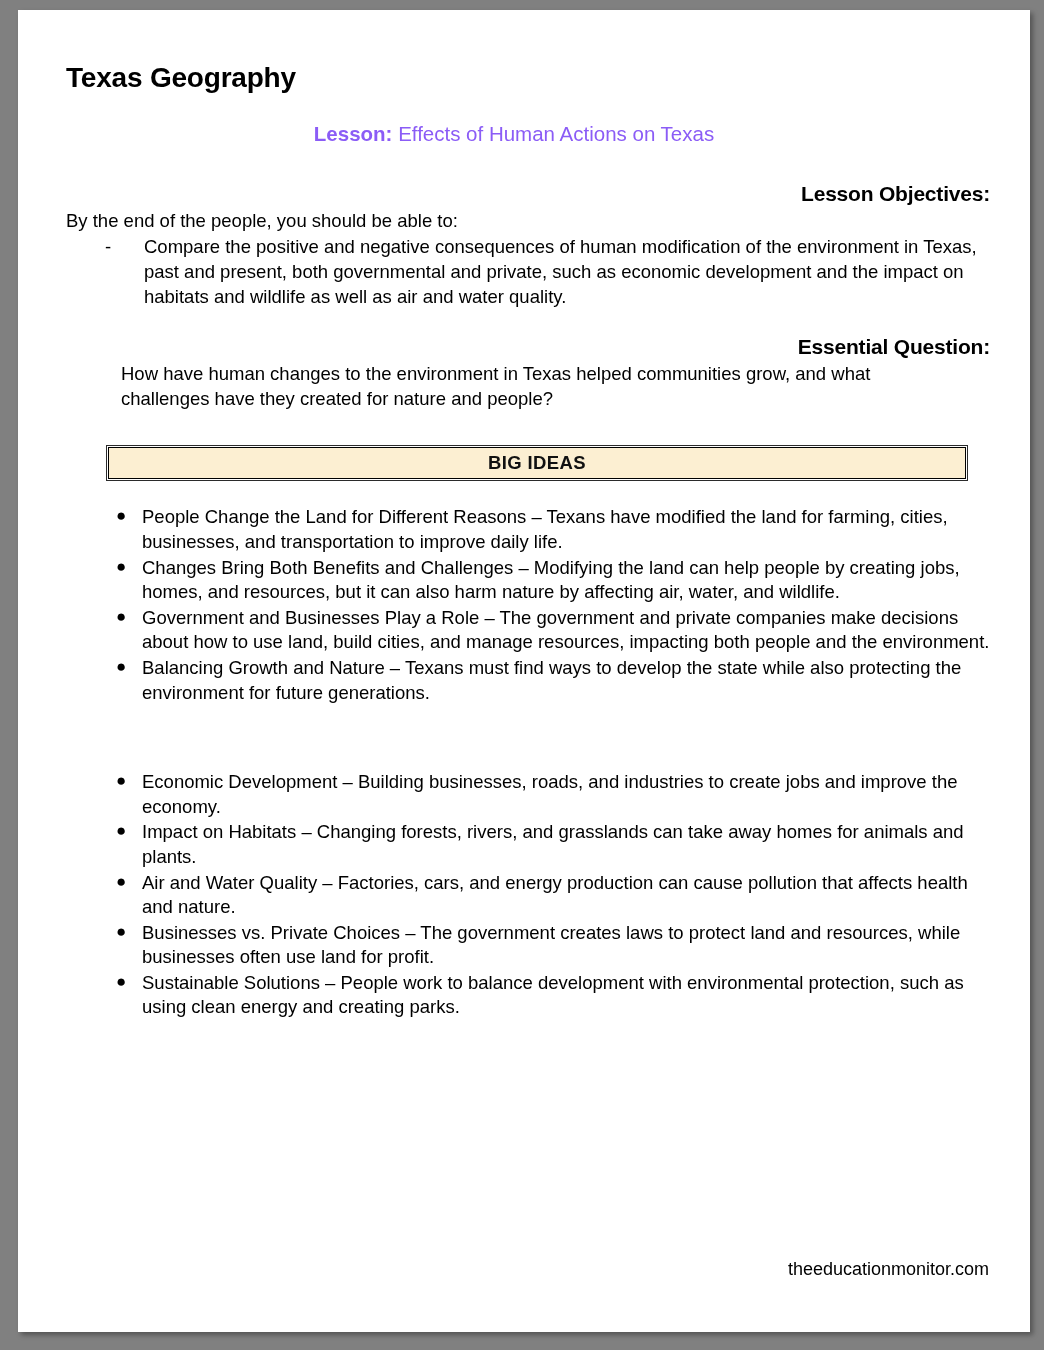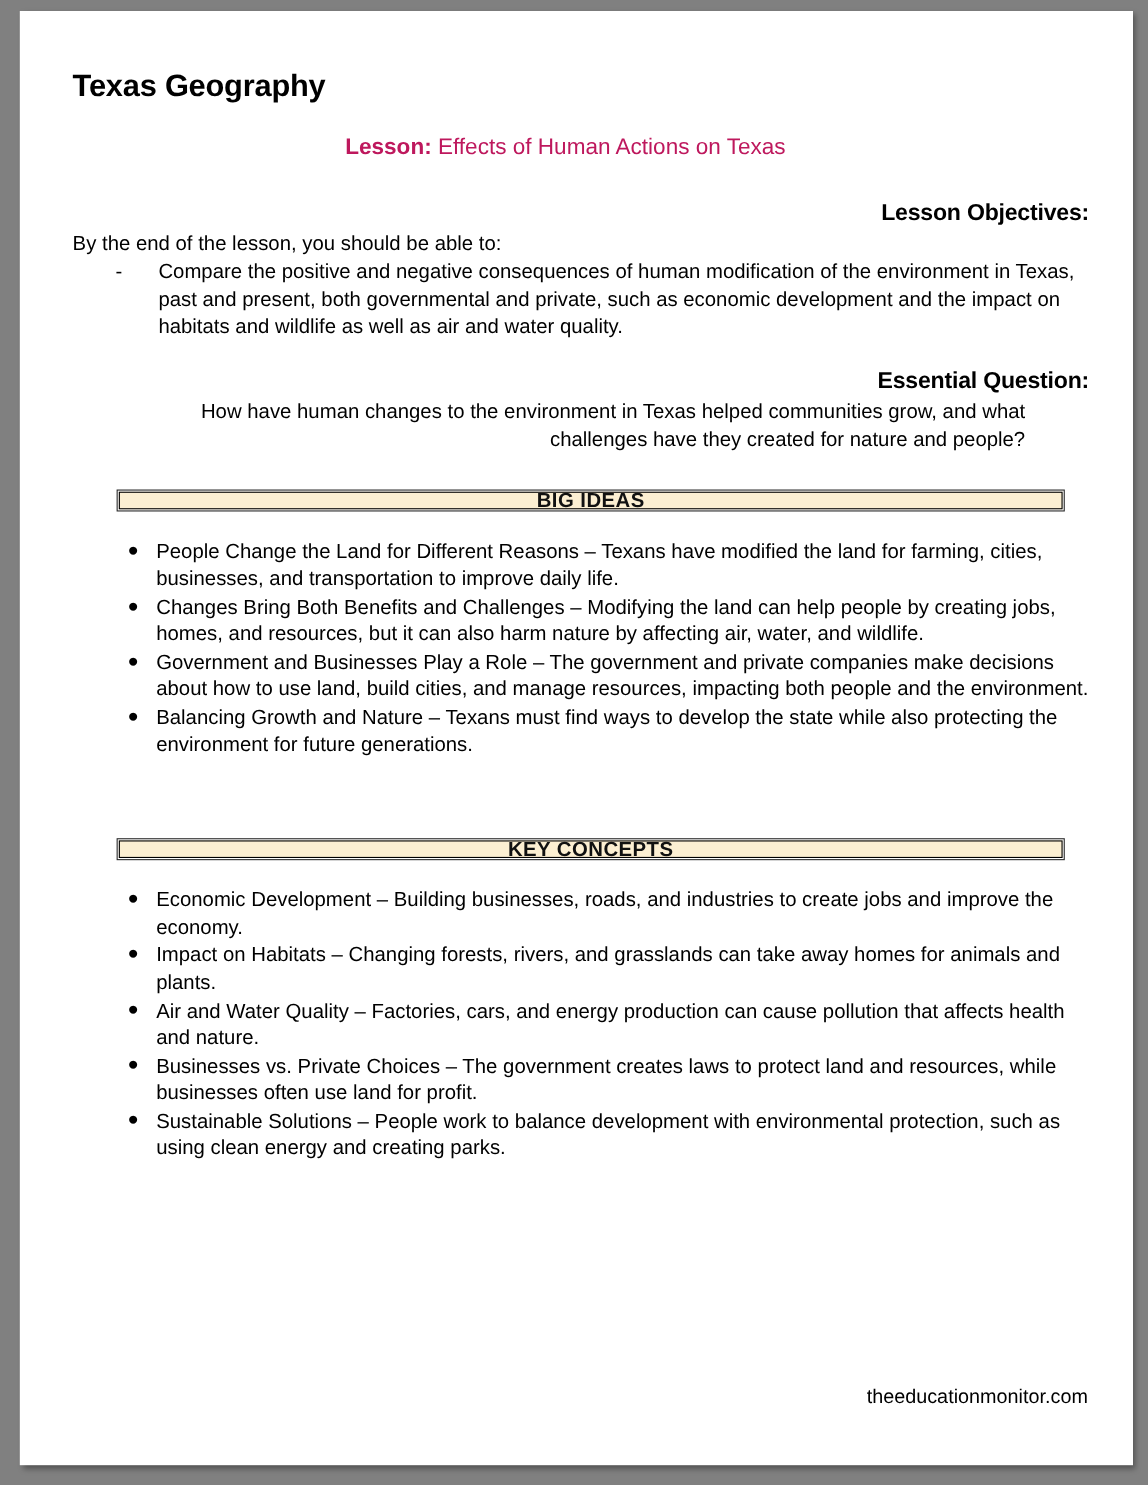--- a/index.html
+++ b/index.html
@@ -38,21 +38,21 @@
     font-size: 28px;
     font-weight: bold;
     color: #000;
     margin: 0 0 28px 0;
     letter-spacing: -0.2px;
   }
 
   .lesson-line {
     text-align: center;
     font-size: 20.5px;
-    color: #be185d;
+    color: #8b5cf6;
     margin: 0 0 36px 0;
     padding-right: 28px;
   }
   .lesson-line .lbl {
     font-weight: bold;
   }
 
   .section-head {
     font-size: 21px;
     font-weight: bold;
@@ -86,31 +86,31 @@
   .obj-item .dash {
     position: absolute;
     left: 39px;
     top: 0;
   }
 
   
   .eq-block {
     margin: 0 0 0 0;
     padding: 0 58px 0 55px;
-    text-align: right;
+    text-align: left;
     font-size: 18.5px;
     line-height: 1.33;
     color: #000;
   }
 
   
   .banner {
     margin: 36px 0 0 42px;
     width: 858px;
-    height: 16px;
+    height: 32px;
     background: #fcefd2;
     border: 1px solid #000;
     box-shadow: 0 0 0 1px #ffffff, 0 0 0 2px #2b2b2b;
     display: flex;
     align-items: center;
     justify-content: center;
     box-sizing: border-box;
   }
   .banner-text {
     font-size: 18.5px;
@@ -163,21 +163,21 @@
 <div class="page">
   <div class="content">
 
     <h1 class="doc-title">Texas Geography</h1>
 
     <p class="lesson-line">
       <span class="lbl">Lesson:</span><span> Effects of Human Actions on Texas</span>
     </p>
 
     <h2 class="section-head">Lesson Objectives:</h2>
-    <p class="intro-line">By the end of the lesson, you should be able to:</p>
+    <p class="intro-line">By the end of the people, you should be able to:</p>
     <ul class="obj-list">
       <li class="obj-item">
         <span class="dash">-</span><span>Compare the positive and negative consequences of human modification of the environment in Texas, past and present, both governmental and private, such as economic development and the impact on habitats and wildlife as well as air and water quality.</span>
       </li>
     </ul>
 
     <h2 class="section-head" style="margin-top:26px;">Essential Question:</h2>
     <p class="eq-block">How have human changes to the environment in Texas helped communities grow, and what challenges have they created for nature and people?</p>
 
     <div class="banner">
@@ -194,23 +194,20 @@
       <li>
         <span class="dot">●</span><span class="term">Government and Businesses Play a Role</span><span> – The government and private companies make decisions about how to use land, build cities, and manage resources, impacting both people and the environment.</span>
       </li>
       <li>
         <span class="dot">●</span><span class="term">Balancing Growth and Nature</span><span> – Texans must find ways to develop the state while also protecting the environment for future generations.</span>
       </li>
     </ul>
 
     <div class="gap-between-sections"></div>
 
-    <div class="banner">
-      <span class="banner-text">KEY CONCEPTS</span>
-    </div>
 
     <ul class="bullets">
       <li>
         <span class="dot">●</span><span class="term">Economic Development</span><span> – Building businesses, roads, and industries to create jobs and improve the economy.</span>
       </li>
       <li>
         <span class="dot">●</span><span class="term">Impact on Habitats</span><span> – Changing forests, rivers, and grasslands can take away homes for animals and plants.</span>
       </li>
       <li>
         <span class="dot">●</span><span class="term">Air and Water Quality</span><span> – Factories, cars, and energy production can cause pollution that affects health and nature.</span>

